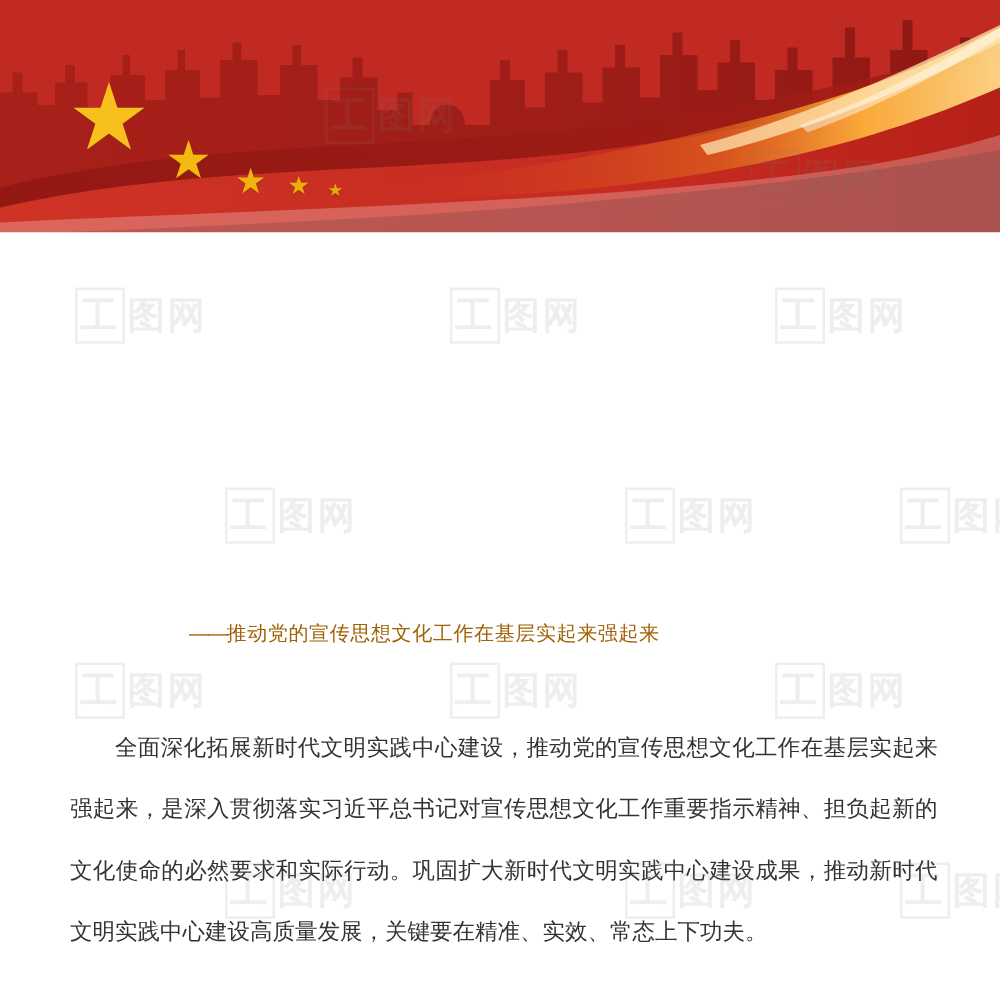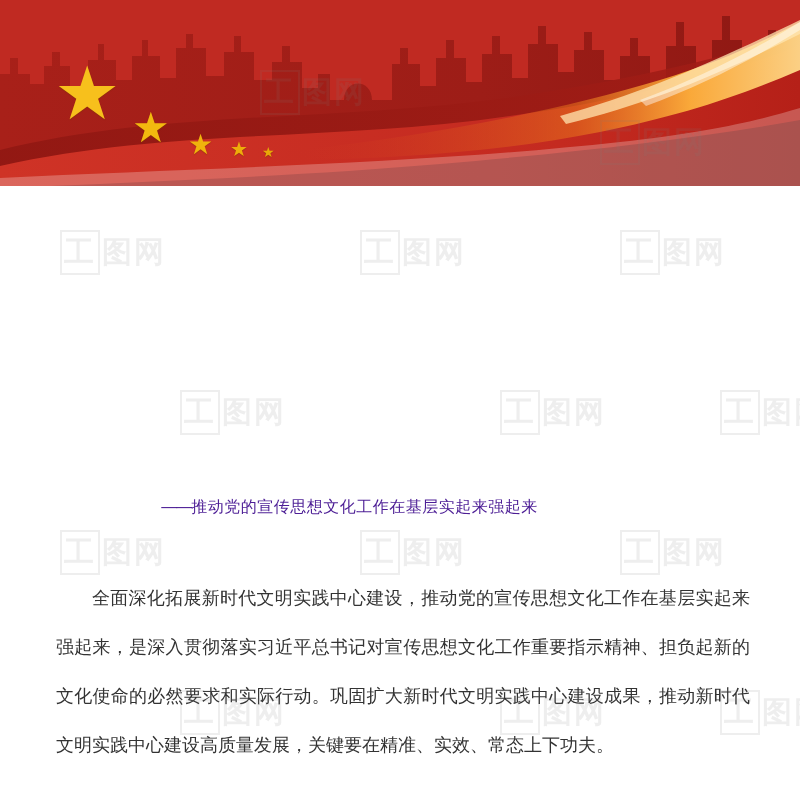--- a/index.html
+++ b/index.html
@@ -88,23 +88,22 @@
     color: #333333;
     letter-spacing: 1px;
   }
   .subtitle {
     position: absolute;
     left: 0;
     top: 305px;
     width: 679px;
     text-align: center;
     font-size: 16px;
-    color: #4c1d95;
+    color: #a16207;
     letter-spacing: 0.5px;
-    padding-left: 10px;
   }
   .subtitle .dash {
     letter-spacing: -1px;
   }
   .para {
     position: absolute;
     left: 56px;
     top: 382px;
     width: 694px;
     font-size: 18px;

